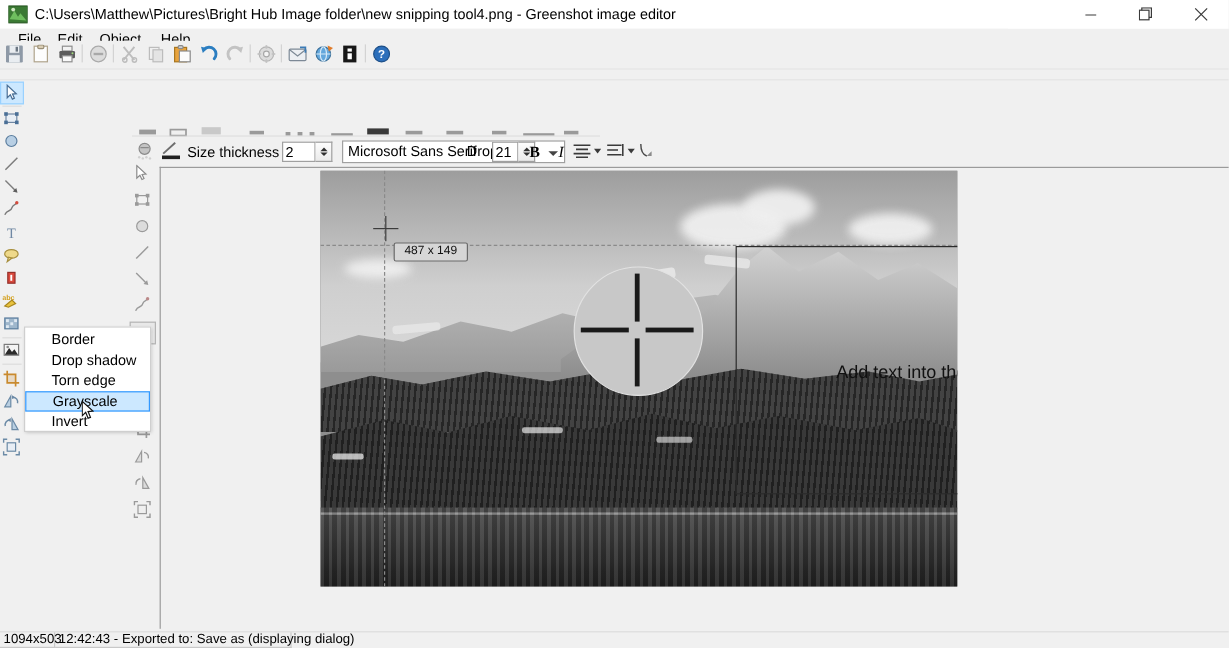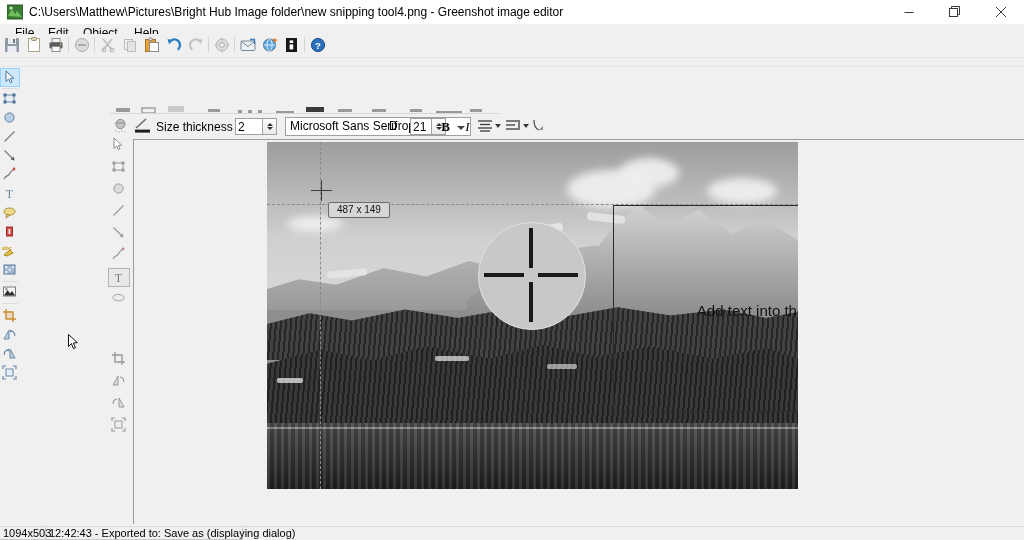--- a/index.html
+++ b/index.html
@@ -616,20 +616,27 @@
 
       <div class="textbox" style="left:346px;top:63px;width:337px;height:207px;">
         <span class="tbx" style="top:96px">Add text into the text box.</span>
       </div>
     </div>
   </div>
 
   <div class="crosshair" style="left:311px;top:180px"></div>
   <div class="sizetip" style="left:328px;top:202px">487 x 149</div>
 
+  <div class="popup">
+    <div class="popitem" style="top:2px">Border</div>
+    <div class="popitem" style="top:19px">Drop shadow</div>
+    <div class="popitem" style="top:36px">Torn edge</div>
+    <div class="popitem sel" style="top:53px">Grayscale</div>
+    <div class="popitem" style="top:70px">Invert</div>
+  </div>
 
   <div class="mousecur">
     <svg width="12" height="17" viewBox="0 0 12 17">
       <polygon points="0.5,0.5 0.5,12.5 3.4,9.6 5.4,14.6 7.4,13.8 5.4,9 9.4,8.6" fill="#ffffff" stroke="#111111" stroke-width="1"></polygon>
     </svg>
   </div>
 
   <div class="statusbar">
     <div class="statuscell" style="left:0;width:46px">1094x503</div>
     <div class="statuscell" style="left:46px;width:197px">12:42:43 - Exported to: Save as (displaying dialog)</div>

